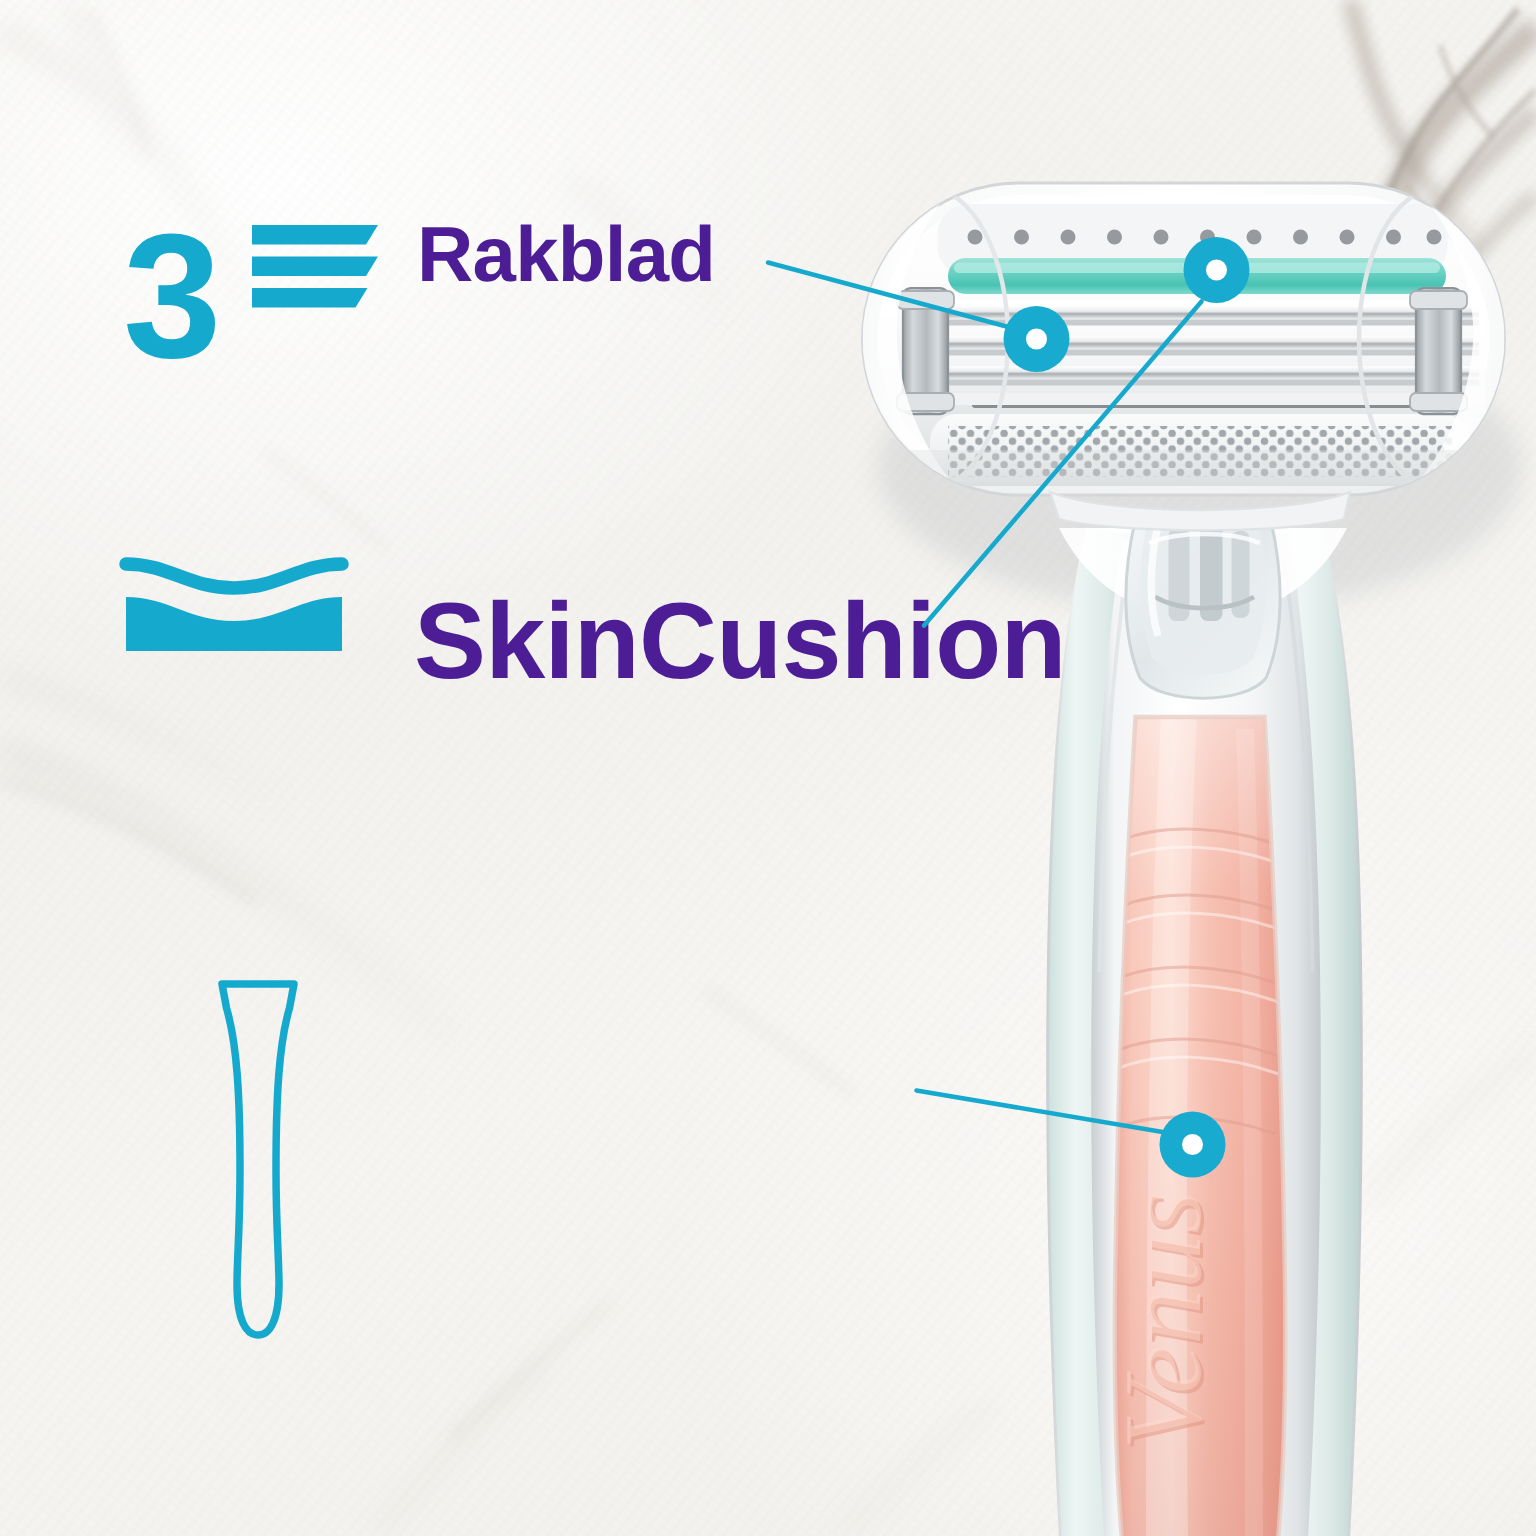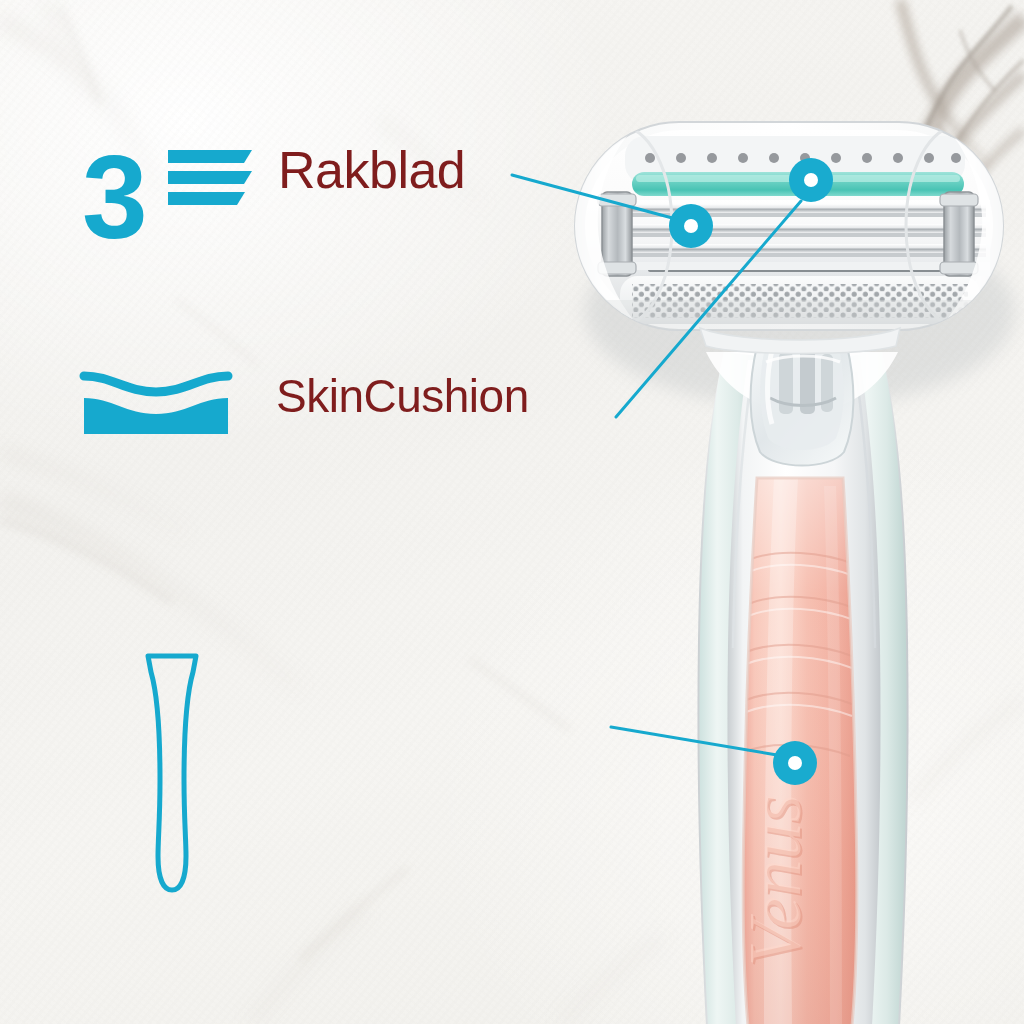--- a/index.html
+++ b/index.html
@@ -37,22 +37,22 @@
       repeating-linear-gradient(-51deg, rgba(175,172,166,.04) 0 3px, rgba(255,255,255,0) 3px 7px);
   }
   .vein {
     position: absolute;
     pointer-events: none;
   }
 
   
   .feature-label {
     position: absolute;
-    color: #7f1d1d;
-    font-weight: 400;
+    color: #4c1d95;
+    font-weight: 700;
     letter-spacing: -0.5px;
     line-height: 1.04;
     white-space: pre-line;
     user-select: none;
   }
 
   .icon-box {
     position: absolute;
   }
   .icon-box svg { display: block; overflow: visible; }
@@ -384,21 +384,21 @@
     </svg>
   </div>
   <div class="feature-label" style="left:278px; top:143px; font-size:52px;">Rakblad</div>
 
   <div class="icon-box" style="left:82px; top:370px; width:148px; height:66px;">
     <svg width="148" height="66" viewBox="0 0 148 66">
       <path d="M2,6 C30,6 44,22 74,22 C104,22 118,6 146,6" stroke="#16a9ce" stroke-width="9" fill="none" stroke-linecap="round"></path>
       <path d="M2,28 C30,28 44,44 74,44 C104,44 118,28 146,28 L146,64 L2,64 Z" fill="#16a9ce"></path>
     </svg>
   </div>
-  <div class="feature-label" style="left:276px; top:373px; font-size:46px;">SkinCushion</div>
+  <div class="feature-label" style="left:276px; top:391px; font-size:72px;">SkinCushion</div>
 
   <div class="icon-box" style="left:140px; top:650px; width:64px; height:246px;">
     <svg width="64" height="246" viewBox="0 0 64 246">
       <path d="M8,6 L56,6 L53,22 C46,46 44,80 44,130
                C44,168 46,190 46,206
                C46,230 40,240 32,240
                C24,240 18,230 18,206
                C18,190 20,168 20,130
                C20,80 18,46 11,22 Z" fill="none" stroke="#16a9ce" stroke-width="5" stroke-linejoin="round"></path>
     </svg>

